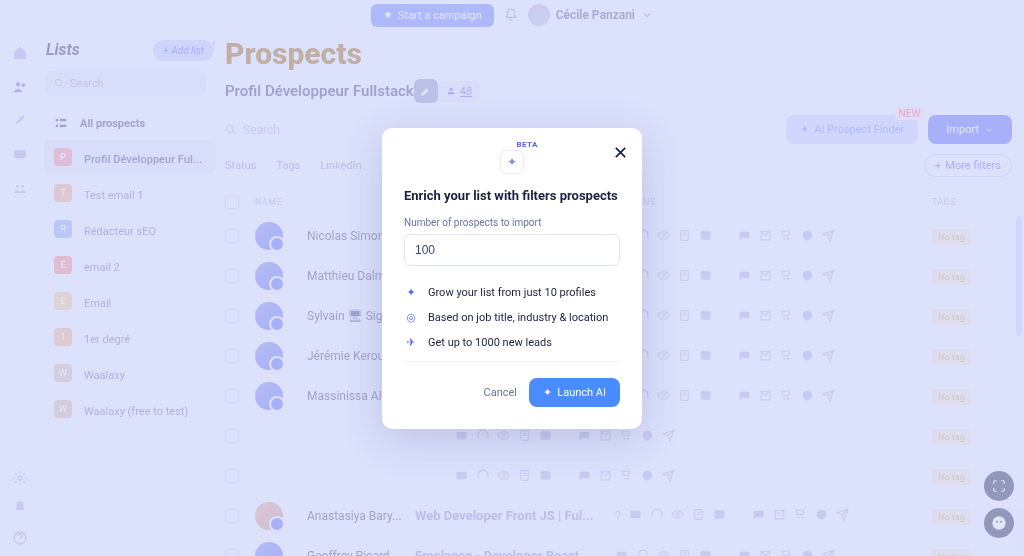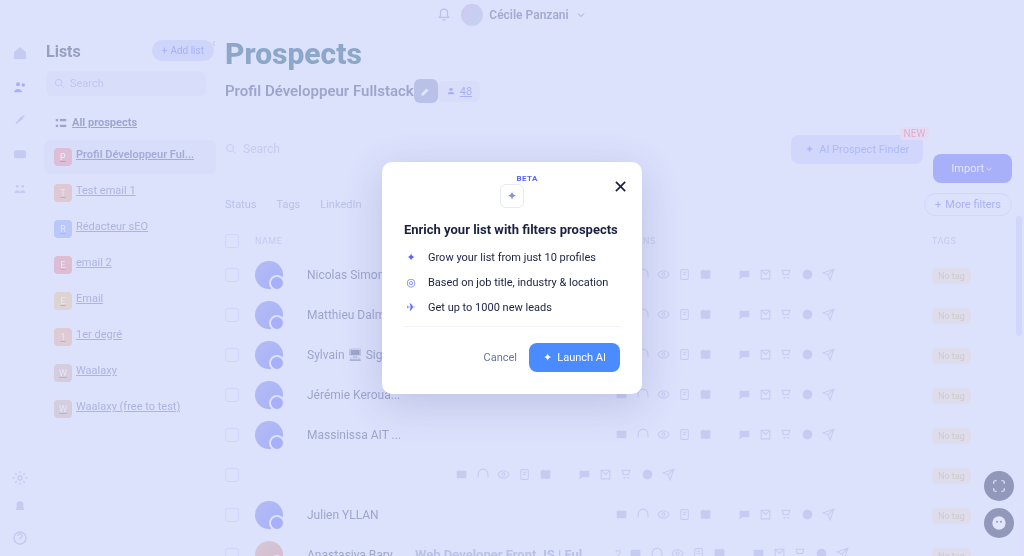--- a/index.html
+++ b/index.html
@@ -71,49 +71,49 @@
 .rail svg, .rail-bottom svg { width: 16px; height: 16px; }
 .rail .active { color: #5865f2; }
 
 
 .sidebar {
   position: absolute;
   left: 40px; top: 40px;
   width: 180px;
 }
 .sidebar-header {
-  display: flex; justify-content: space-between; align-items: flex-end;
+  display: flex; justify-content: space-between; align-items: flex-start;
   padding: 0 6px 10px;
+  font-style: italic;
 }
 .sidebar-title { font-weight: 700; font-size: 16px; color: #2a3556; }
 .add-list-btn {
   background: #c7cdfc;
   color: #5865f2;
   border-radius: 14px;
   padding: 5px 10px;
   font-size: 10px;
   display: flex; align-items: center; gap: 3px;
 }
 .side-search {
   width: 160px; margin: 0 6px 12px;
   background: #e3e6fa;
   border-radius: 6px;
   padding: 6px 8px;
   color: #9aa2d9;
   font-size: 11px;
   display: flex; align-items: center; gap: 5px;
 }
 .side-item {
-  display: flex; align-items: flex-start; gap: 4px;
+  display: flex; align-items: flex-end; gap: 12px;
   padding: 8px 10px;
   font-size: 11px;
   color: #6772a9;
   border-radius: 6px;
   margin: 2px 4px;
-  text-decoration: underline;
 }
 .side-item.selected { background: #e3e6fa; color: #4a5590; font-weight: 600; }
 .list-badge {
   width: 18px; height: 18px;
   border-radius: 4px;
   display: flex; align-items: center; justify-content: center;
   font-size: 9px; color: #fff;
   flex-shrink: 0;
 }
 .side-item span.label { white-space: nowrap; overflow: hidden; text-overflow: ellipsis; }
@@ -122,21 +122,21 @@
   left: 212px; top: 36px;
   color: #9aa2d9; font-size: 12px;
 }
 
 
 .main {
   position: absolute;
   left: 225px; right: 0; top: 36px; bottom: 0;
   padding-right: 12px;
 }
-.page-title { font-size: 30px; font-weight: 800; color: #0c4a6e; margin-bottom: 8px; }
+.page-title { font-size: 30px; font-weight: 800; color: #a16207; margin-bottom: 8px; }
 .subhead {
   display: flex; align-items: center; margin-bottom: 12px;
 }
 .subhead-title { font-size: 15px; font-weight: 600; color: #3a4576; }
 .edit-chip {
   width: 24px; height: 24px; border-radius: 6px;
   background: #8a94c9; display: flex; align-items: center; justify-content: center;
 }
 .count-chip {
   background: #e3e6fa; color: #5865f2;
@@ -161,21 +161,21 @@
   display: flex; align-items: center; gap: 5px;
 }
 .new-badge {
   position: absolute; top: -8px; right: -6px;
   background: #ffe0e6; color: #ff5577;
   font-size: 10px; padding: 1px 4px; border-radius: 4px;
 }
 .import-btn {
   background: #5865f2; color: #fff;
   border-radius: 8px; padding: 8px 18px;
-  font-size: 11px; display: flex; align-items: center;  margin-top: 39px;
+  font-size: 11px; display: flex; align-items: center; gap: 5px;
 }
 
 .filters {
   display: flex; align-items: center; gap: 20px;
   font-size: 11px; color: #8a94c9;
   margin-bottom: 12px;
   flex-wrap: nowrap;
 }
 .filters .more {
   border: 1px solid #cdd4ff; color: #5865f2;
@@ -307,20 +307,28 @@
   font-size:11px; display:flex; align-items:center; gap:5px;
   cursor:pointer;
 }
 
 svg { display:block; }
 </style>
 </head>
 <body>
 
 <div class="topbar">
+  <div class="start-campaign">
+    <span>
+      <svg width="10" height="10" viewBox="0 0 24 24" fill="currentColor">
+          <path d="M12 2l3 6 6 1-4.5 4 1 6-5.5-3-5.5 3 1-6L3 9l6-1z"></path>
+        </svg>
+    </span>
+    <span>Start a campaign</span>
+  </div>
   <span class="bell">
     <svg width="14" height="14" viewBox="0 0 24 24" fill="none" stroke="currentColor" stroke-width="2">
         <path d="M6 8a6 6 0 0112 0v5l2 3H4l2-3z"></path>
         <path d="M10 19a2 2 0 004 0"></path>
       </svg>
   </span>
   <div class="user-menu">
     <div class="avatar-small"></div>
     <span>Cécile Panzani</span>
     <span>
@@ -960,24 +968,20 @@
               </span>
             </span>
     </div>
         </div>
     <div class="col-tags"><span class="no-tag">No tag</span></div>
       </div>
       <div class="row">
     <div class="col-check">
           <div class="check"></div>
         </div>
-    <div class="col-name">
-          <div class="avatar"></div>
-          <span class="name-text">Julien YLLAN</span>
-        </div>
     <div class="col-job"> </div>
     <div class="col-actions">
           <div class="action-icons">
 
       <span>
               <svg width="13" height="13" viewBox="0 0 24 24" fill="currentColor">
                 <rect x="3" y="5" width="18" height="14" rx="2"></rect>
               </svg>
             </span>
             <span>
@@ -1206,20 +1210,22 @@
   </div>
 
 <div class="overlay">
   <div class="modal">
     <div class="close-x">✕</div>
     <div class="modal-icon-wrap">
       <div class="beta">BETA</div>
       <div class="modal-icon">✦</div>
     </div>
     <div class="modal-title">Enrich your list with filters prospects</div>
+    <div class="modal-label">Number of prospects to import</div>
+    <input class="modal-input" value="100" style="">
     <div id="benefits">
         <div class="benefit">
           <span class="benefit-icon">✦</span>
           <span>Grow your list from just 10 profiles</span>
         </div>
         <div class="benefit">
           <span class="benefit-icon">◎</span>
           <span>Based on job title, industry &amp; location</span>
         </div>
         <div class="benefit">

